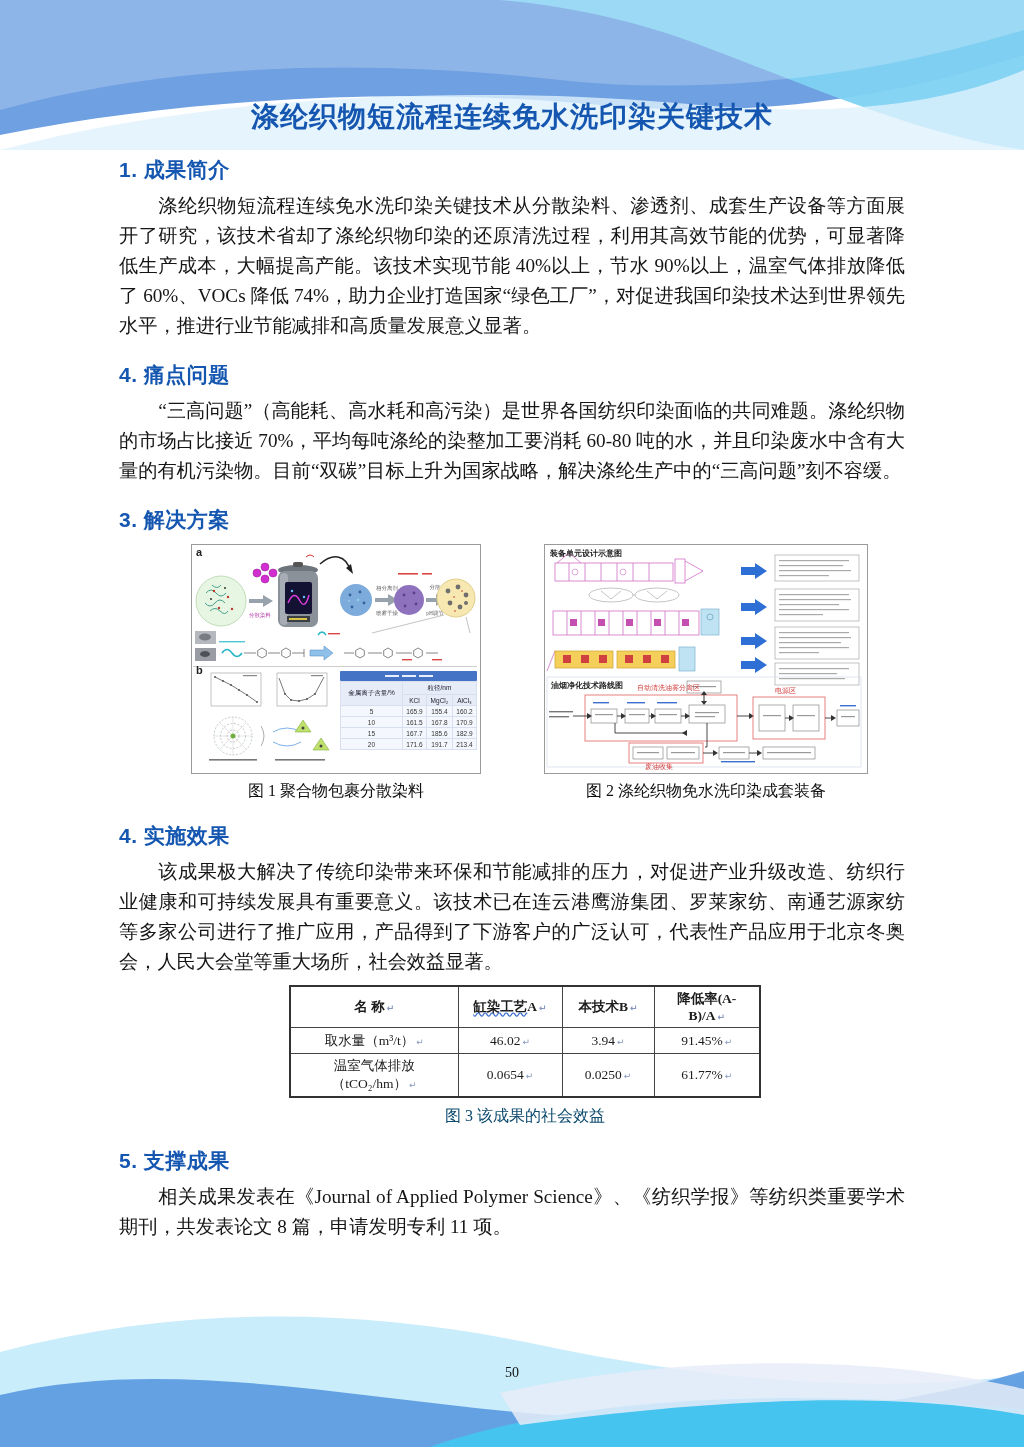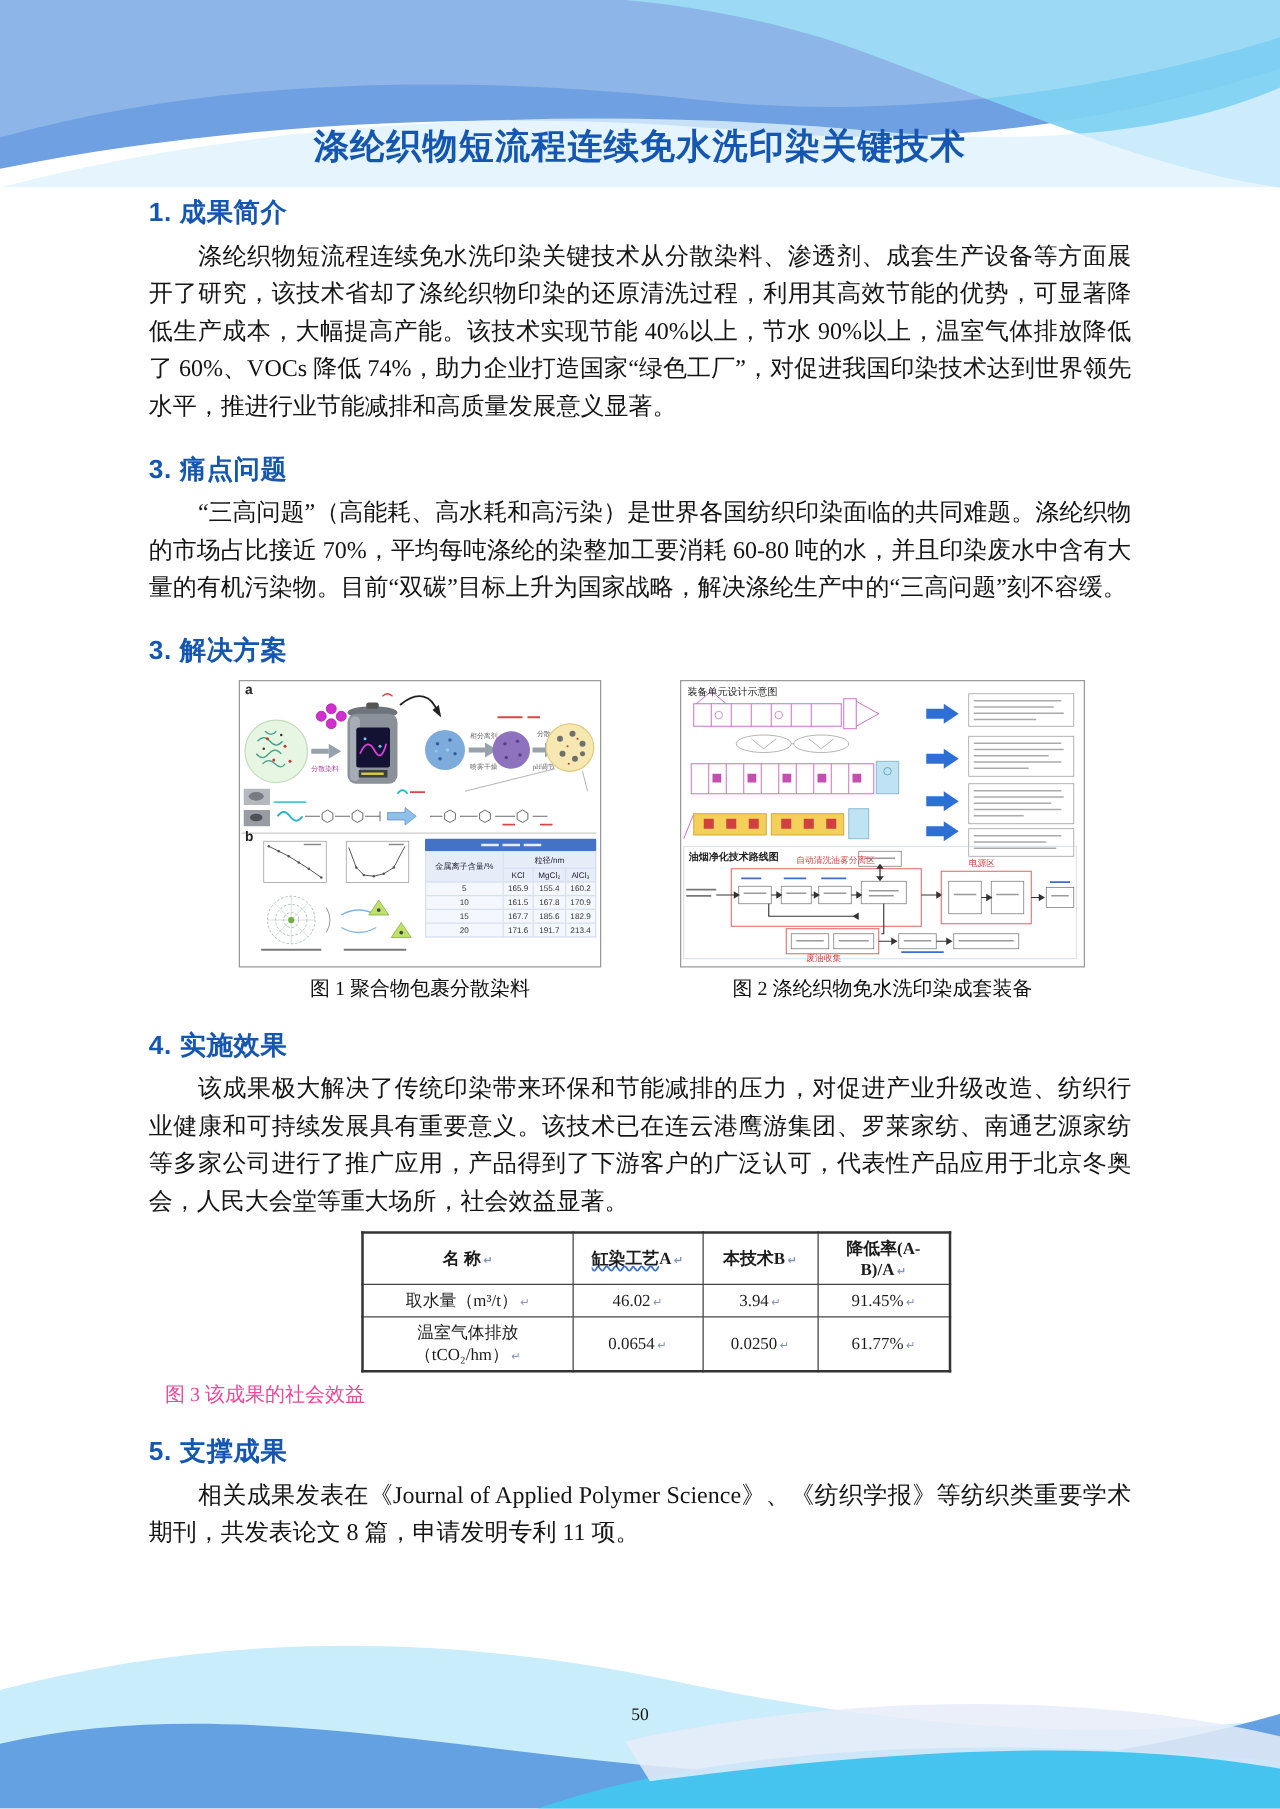--- a/index.html
+++ b/index.html
@@ -29,35 +29,35 @@
   .f1-plots{display:flex;gap:4px;}
   .f1t{width:140px;margin-top:4px;}
   .f1t-bar{height:10px;background:var(--table_header_blue,#4472c4);border-radius:1px;
            display:flex;align-items:center;justify-content:center;gap:3px;}
   .f1t-bar i{display:block;width:14px;height:1.5px;background:#e8eefc;}
   .f1t table{border-collapse:collapse;width:100%;font-family:"Liberation Sans",sans-serif;
              font-size:6.5px;color:#333;background:#f4f7fd;}
   .f1t td{border:0.5px solid #d8dfef;text-align:center;padding:1.5px 1px;}
   .f1t tr.hd td{background:#e6ecf8;color:#223;}
   .fig2 .ov{position:absolute;z-index:3;font-family:"Liberation Sans",sans-serif;}
-  .ov.t1{left:5px;top:3px;font-size:8px;font-weight:normal;color:#222;}
+  .ov.t1{left:5px;top:3px;font-size:8px;font-weight:bold;color:#222;}
   .ov.t2{left:6px;top:135px;font-size:8px;font-weight:bold;color:#222;}
   .ov.r1{left:92px;top:138px;font-size:7px;color:#d44040;}
   .ov.r2{left:230px;top:141px;font-size:7px;color:#d44040;}
   .ov.r3{left:100px;top:217px;font-size:7px;color:#d44040;}
 
   
   .tabwrap{transform:translateX(13px);margin-top:8px;}
   .efftab{border-collapse:collapse;margin:0 auto;font-size:13.5px;color:#1c1c1c;border:2px solid #333;padding-left:31px;}
   .efftab td{border:1px solid #444;text-align:center;padding:3px 6px;height:19px;}
   .efftab tr.hd td{font-weight:bold;}
   .wavy-blue{text-decoration:underline;text-decoration-style:wavy;text-decoration-color:#3a6fd0;}
   .wavy-red{text-decoration:underline;text-decoration-style:wavy;text-decoration-color:#d33;}
   .rmark{font-family:"DejaVu Sans",sans-serif;font-size:9px;color:#8496bd;margin-left:2px;}
-  .tabcap{font-size:16px;color:#ec4899;margin-top:8px;}
+  .tabcap{text-align:center;font-size:16px;color:#0c4a6e;margin-top:8px;}
 </style>
 </head>
 <body>
 
 <div class="page">
 
   <svg class="wave-top" viewBox="0 0 1024 150" preserveAspectRatio="none">
     <path d="M0,0 H1024 V55 C900,95 760,120 600,105 C420,88 200,95 0,135 Z" fill="#6fa0e2"></path>
     <path d="M500,0 H1024 V150 C920,135 820,90 700,45 C640,22 570,6 500,0 Z" fill="#7fd2f2" opacity="0.95"></path>
     <path d="M0,0 H1024 V30 C860,80 700,95 560,80 C380,60 180,60 0,110 Z" fill="#ffffff" opacity="0.22"></path>
@@ -72,21 +72,21 @@
   </svg>
 
   <div class="pagenum">50</div>
 
   <div class="content">
     <h1 class="title">涤纶织物短流程连续免水洗印染关键技术</h1>
 
     <h2 class="sec">1. 成果简介</h2>
     <p class="body">涤纶织物短流程连续免水洗印染关键技术从分散染料、渗透剂、成套生产设备等方面展开了研究，该技术省却了涤纶织物印染的还原清洗过程，利用其高效节能的优势，可显著降低生产成本，大幅提高产能。该技术实现节能 40%以上，节水 90%以上，温室气体排放降低了 60%、VOCs 降低 74%，助力企业打造国家“绿色工厂”，对促进我国印染技术达到世界领先水平，推进行业节能减排和高质量发展意义显著。</p>
 
-    <h2 class="sec">3. 痛点问题</h2>
+    <h2 class="sec">4. 痛点问题</h2>
     <p class="body">“三高问题”（高能耗、高水耗和高污染）是世界各国纺织印染面临的共同难题。涤纶织物的市场占比接近 70%，平均每吨涤纶的染整加工要消耗 60-80 吨的水，并且印染废水中含有大量的有机污染物。目前“双碳”目标上升为国家战略，解决涤纶生产中的“三高问题”刻不容缓。</p>
 
     <h2 class="sec">3. 解决方案</h2>
 
     <div class="figrow">
 
       <div class="figcol">
         <div class="figbox fig1">
           <span class="pl a">a</span>
           <span class="pl b">b</span>

